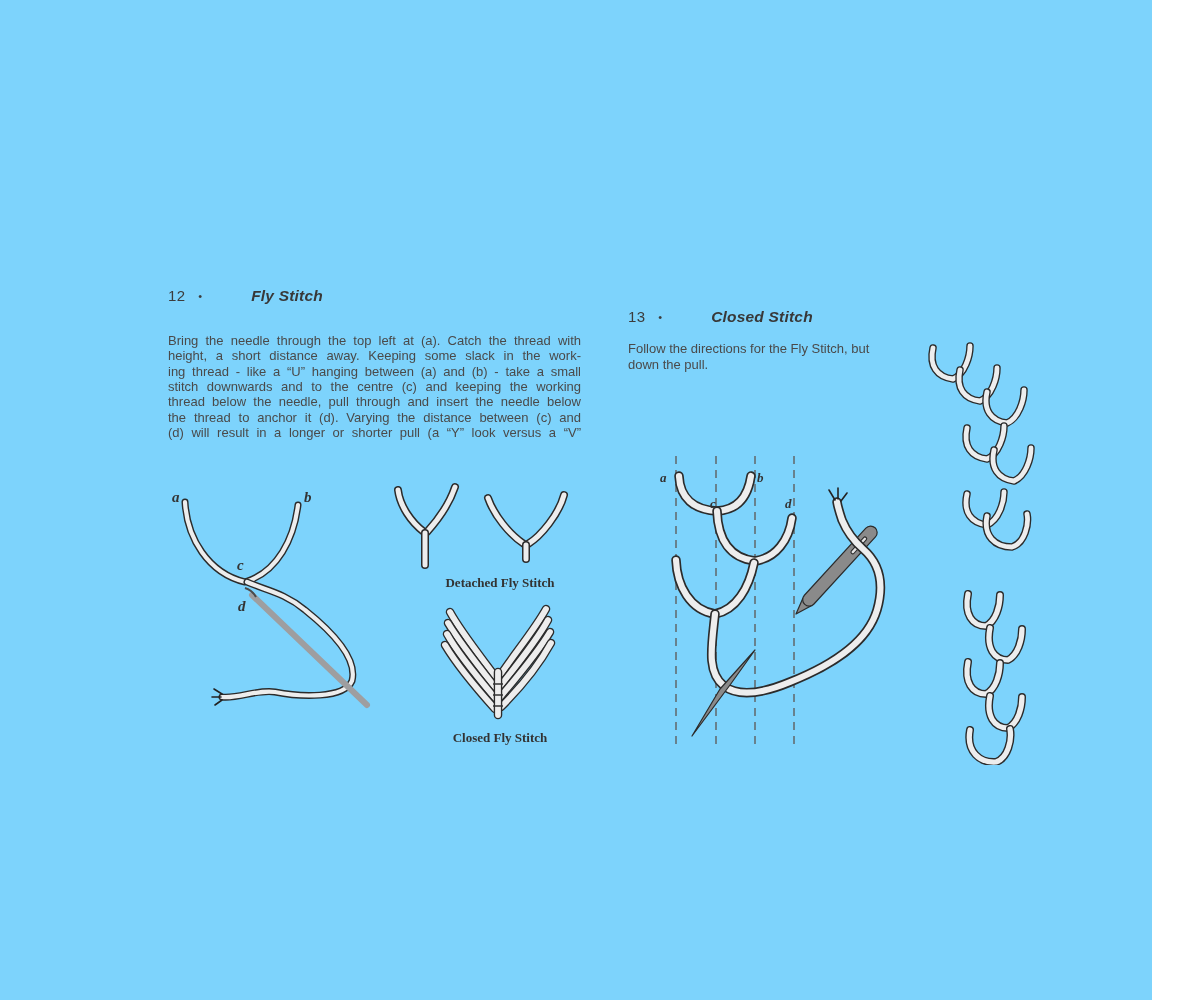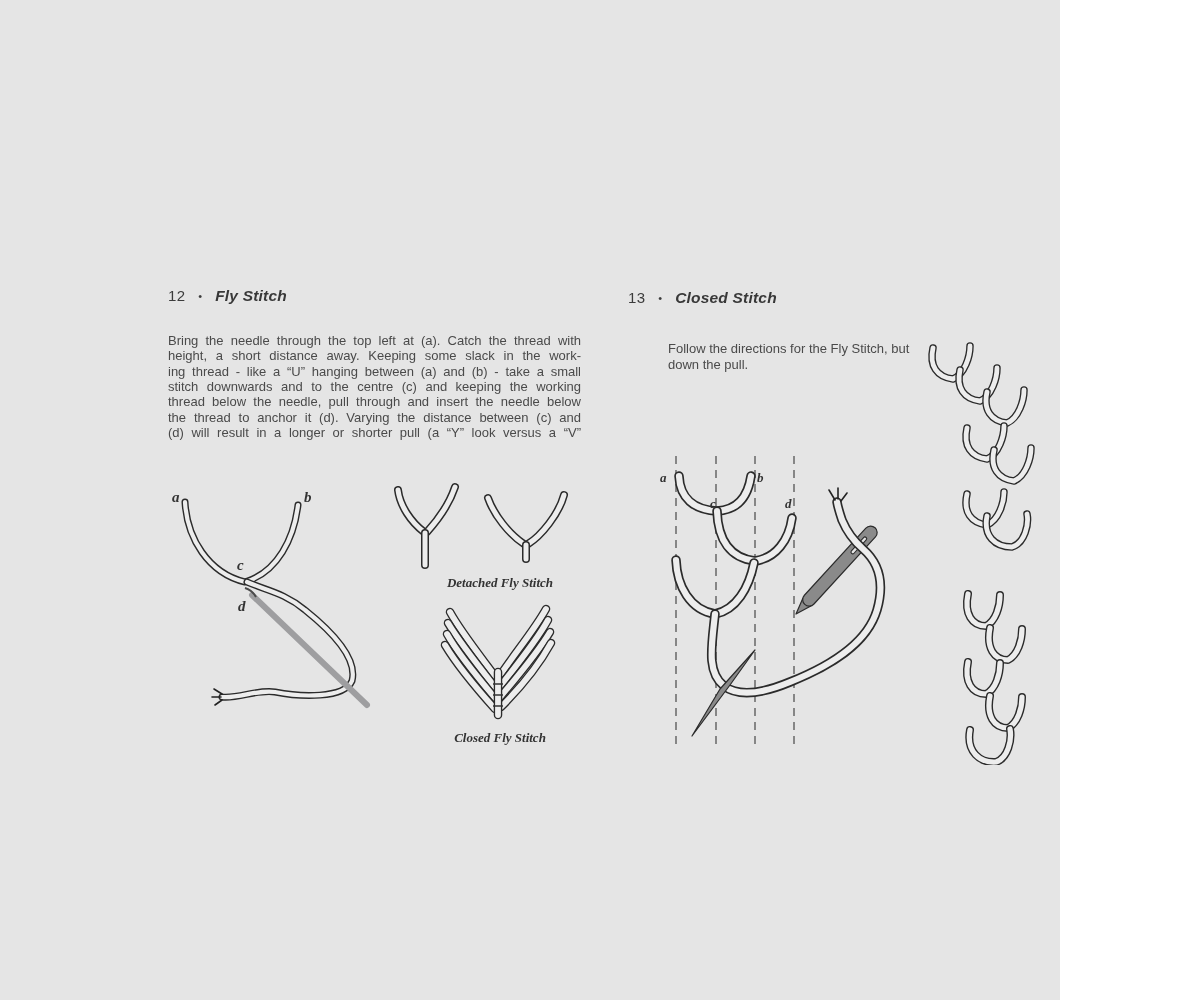--- a/index.html
+++ b/index.html
@@ -1,34 +1,34 @@
 <!DOCTYPE html>
 <html><head>
 <meta charset="utf-8">
 <style>
   html,body{margin:0;padding:0;background:#ffffff;}
-  #spread{position:relative;width:1060px;height:1000px;background:#e5e5e5;overflow:hidden;
+  #spread{position:relative;width:1152px;height:1000px;background:#7dd3fc;overflow:hidden;
           font-family:"Liberation Sans",sans-serif;color:#454545;}
   .abs{position:absolute;}
 
   
   .heading{display:inline-flex;align-items:baseline;column-gap:13px;white-space:nowrap;}
   .h-num{font-size:15px;font-weight:400;color:#3c3c3c;letter-spacing:.3px;}
   .h-bullet{font-size:11px;color:#3c3c3c;transform:translateY(-1px);}
-  .h-title{font-size:15.5px;font-weight:700;font-style:italic;color:#383838;letter-spacing:.2px;}
+  .h-title{font-size:15.5px;font-weight:700;font-style:italic;color:#383838;letter-spacing:.2px;margin-left:36px;}
 
   
   .para{font-size:13px;color:#4a4a4a;}
   .para .line{white-space:nowrap;}
   #left-body{width:413px;line-height:15.35px;}
   #left-body .line{white-space:normal;text-align:justify;text-align-last:justify;height:15.35px;overflow:visible;}
-  #right-body{width:310px;line-height:15.6px;margin-left:40px;}
-
-  
-  .caption{font-family:"Liberation Serif",serif;font-style:italic;font-weight:700;
+  #right-body{width:310px;line-height:15.6px;}
+
+  
+  .caption{font-family:"Liberation Serif",serif;font-weight:700;
            font-size:13px;color:#333;text-align:center;white-space:nowrap;}
 
   
   .t-o{fill:none;stroke:#2b2b2b;stroke-linecap:round;stroke-linejoin:round;}
   .t-i{fill:none;stroke:#ededed;stroke-linecap:round;stroke-linejoin:round;}
   #svg-fly-main .t-o{stroke-width:7}      #svg-fly-main .t-i{stroke-width:4.2}
   #svg-detached .t-o{stroke-width:8}      #svg-detached .t-i{stroke-width:5}
   #svg-closed .t-o{stroke-width:8.5}      #svg-closed .t-i{stroke-width:5.8}
   #svg-feather-main .t-o{stroke-width:9.5}#svg-feather-main .t-i{stroke-width:6.2}
   #svg-chain1 .t-o{stroke-width:7.5}      #svg-chain1 .t-i{stroke-width:4.8}
@@ -132,21 +132,21 @@
     <use href="#p-cl-l3" class="t-o"></use>
       <use href="#p-cl-l3" class="t-i"></use>
     <use href="#p-cl-r3" class="t-o"></use>
       <use href="#p-cl-r3" class="t-i"></use>
     <use href="#p-cl-bar" class="t-o"></use>
       <use href="#p-cl-bar" class="t-i"></use>
     <path class="tick" d="M 60,82 L 70,82 M 60,93 L 70,93 M 60,104 L 70,104"></path>
   </svg>
   <div class="abs caption" style="left:425px;top:730px;width:150px;">Closed Fly Stitch</div>
 
-  <div class="abs heading" style="left:628px;top:289px;justify-content:flex-end;">
+  <div class="abs heading" style="left:628px;top:308px;justify-content:flex-end;">
     <span class="h-num">13</span>
     <span class="h-bullet">•</span>
     <span class="h-title">Closed Stitch</span>
   </div>
 
   <div id="right-body" class="abs para" style="left:628px;top:341px;">
       <div class="line">Follow the directions for the Fly Stitch, but</div>
       <div class="line">down the pull.</div>
     </div>
 

